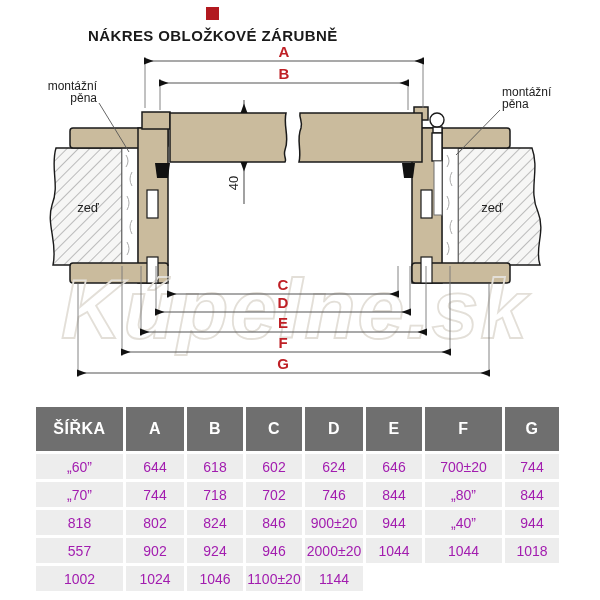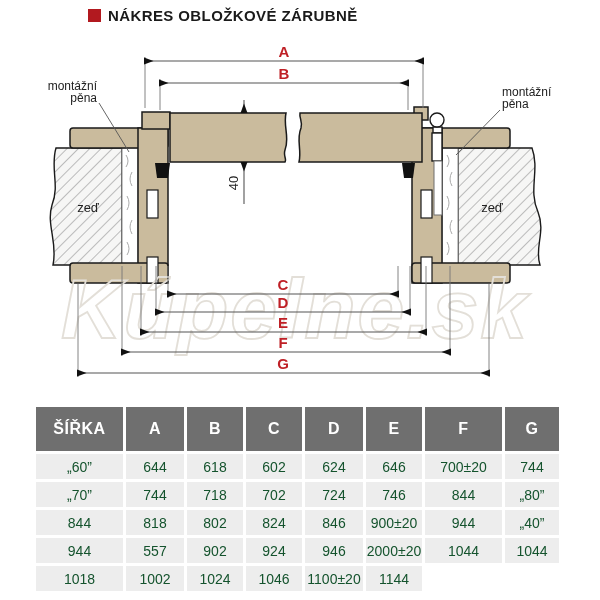--- a/index.html
+++ b/index.html
@@ -1,29 +1,29 @@
 <!DOCTYPE html>
 <html><head>
 <meta charset="utf-8">
 <style>
   html,body{margin:0;padding:0;background:#fff;}
   #stage{position:relative;width:600px;height:600px;background:#ffffff;overflow:hidden;
          font-family:"Liberation Sans", sans-serif;}
-  #title-bar{position:absolute;left:88px;top:7px;display:flex;align-items:center;gap:7px;}
+  #title-bar{position:absolute;left:88px;top:7px;display:flex;align-items:center;gap:7px;flex-direction:column;}
   #title-bullet{width:13px;height:13px;background:#b2191f;}
   #page-title{font-size:15px;font-weight:bold;color:#1a1a1a;letter-spacing:.4px;}
   #diagram{position:absolute;left:0;top:0;}
   
   #dim-table{position:absolute;left:36px;top:407px;display:grid;
      grid-template-columns:87px 58px 56px 56px 58px 56px 77px 54px;
      grid-template-rows:44px 25px 25px 25px 25px 25px;
      column-gap:3px;row-gap:3px;}
   .th{background:#6f6f6f;color:#ffffff;font-weight:bold;font-size:16px;
       display:flex;align-items:center;justify-content:center;letter-spacing:.5px;}
-  .td{background:#ededed;color:#14532d;font-size:14px;
+  .td{background:#ededed;color:#a21caf;font-size:14px;
       display:flex;align-items:center;justify-content:center;}
 </style>
 </head>
 <body>
 
 <div id="stage">
 
   <svg id="diagram" width="600" height="405" viewBox="0 0 600 405">
     <defs>
       <pattern id="hatch" width="8" height="8" patternUnits="userSpaceOnUse" patternTransform="rotate(45)">
@@ -166,21 +166,20 @@
     <div class="td">602</div>
     <div class="td">624</div>
     <div class="td">646</div>
     <div class="td">700±20</div>
     <div class="td">744</div>
 
     <div class="td">„70”</div>
     <div class="td">744</div>
     <div class="td">718</div>
     <div class="td">702</div>
-    <div class="td">724</div>
     <div class="td">746</div>
     <div class="td">844</div>
 
     <div class="td">„80”</div>
     <div class="td">844</div>
     <div class="td">818</div>
     <div class="td">802</div>
     <div class="td">824</div>
     <div class="td">846</div>
     <div class="td">900±20</div>

